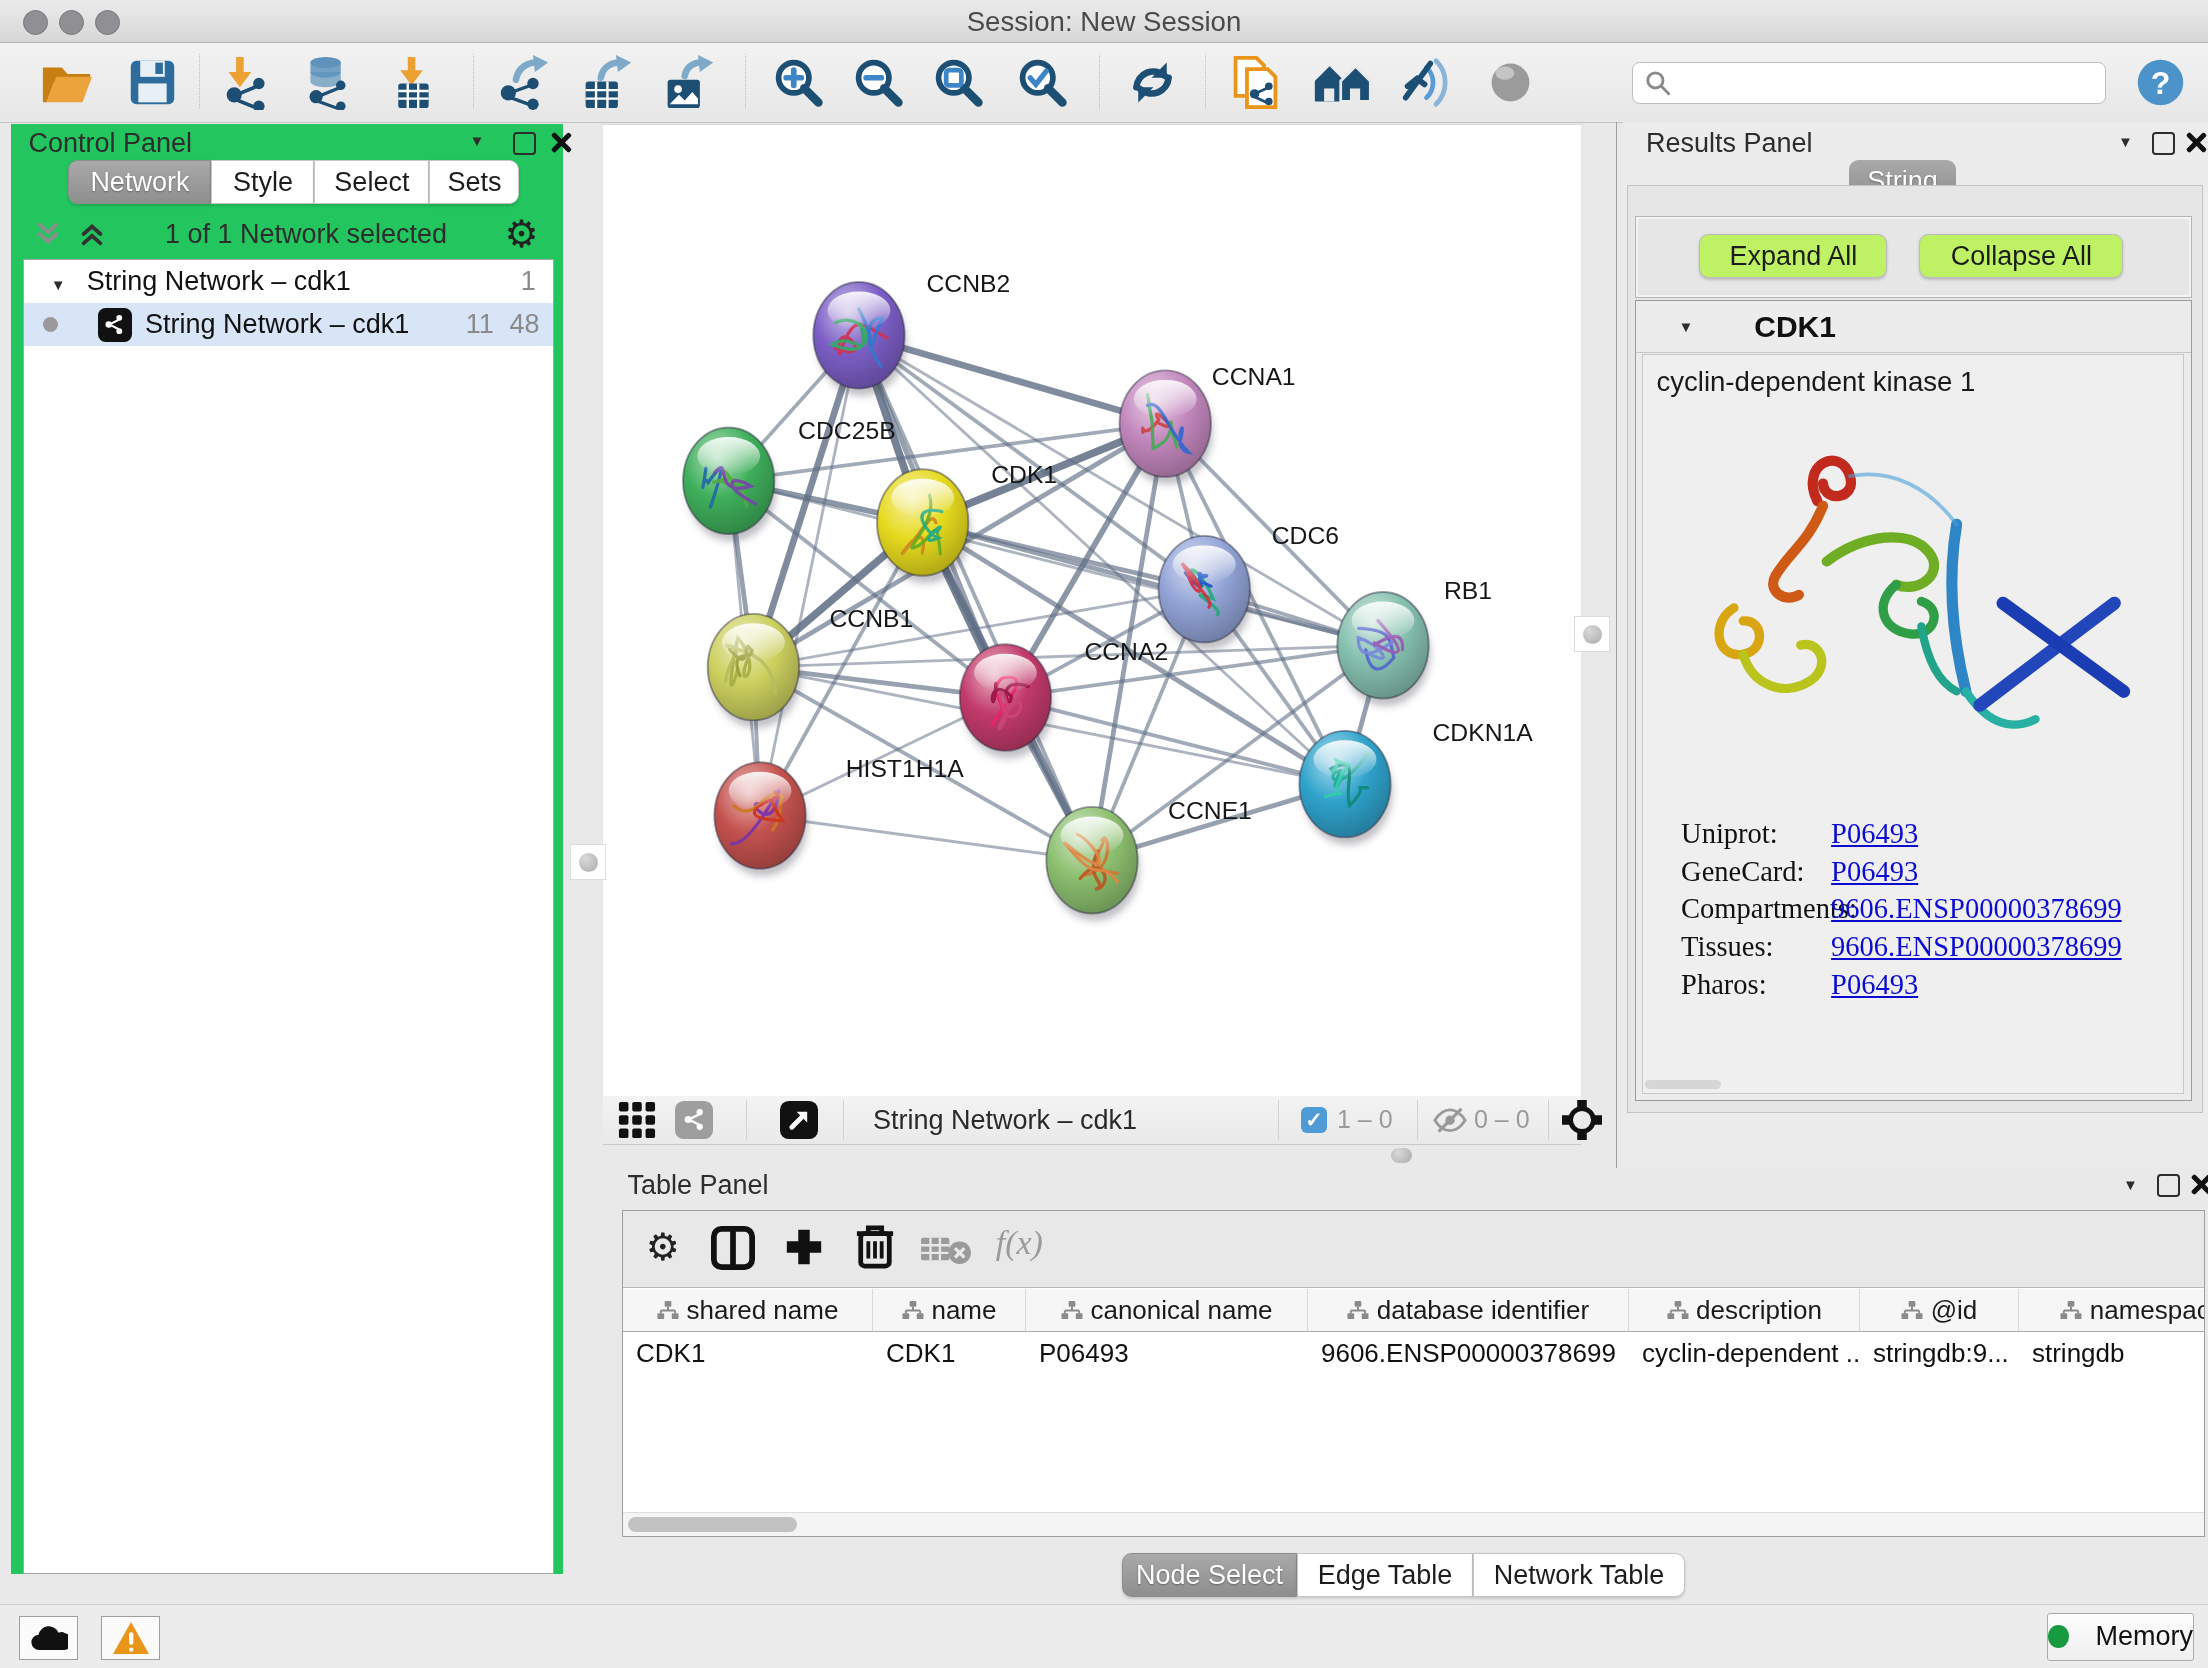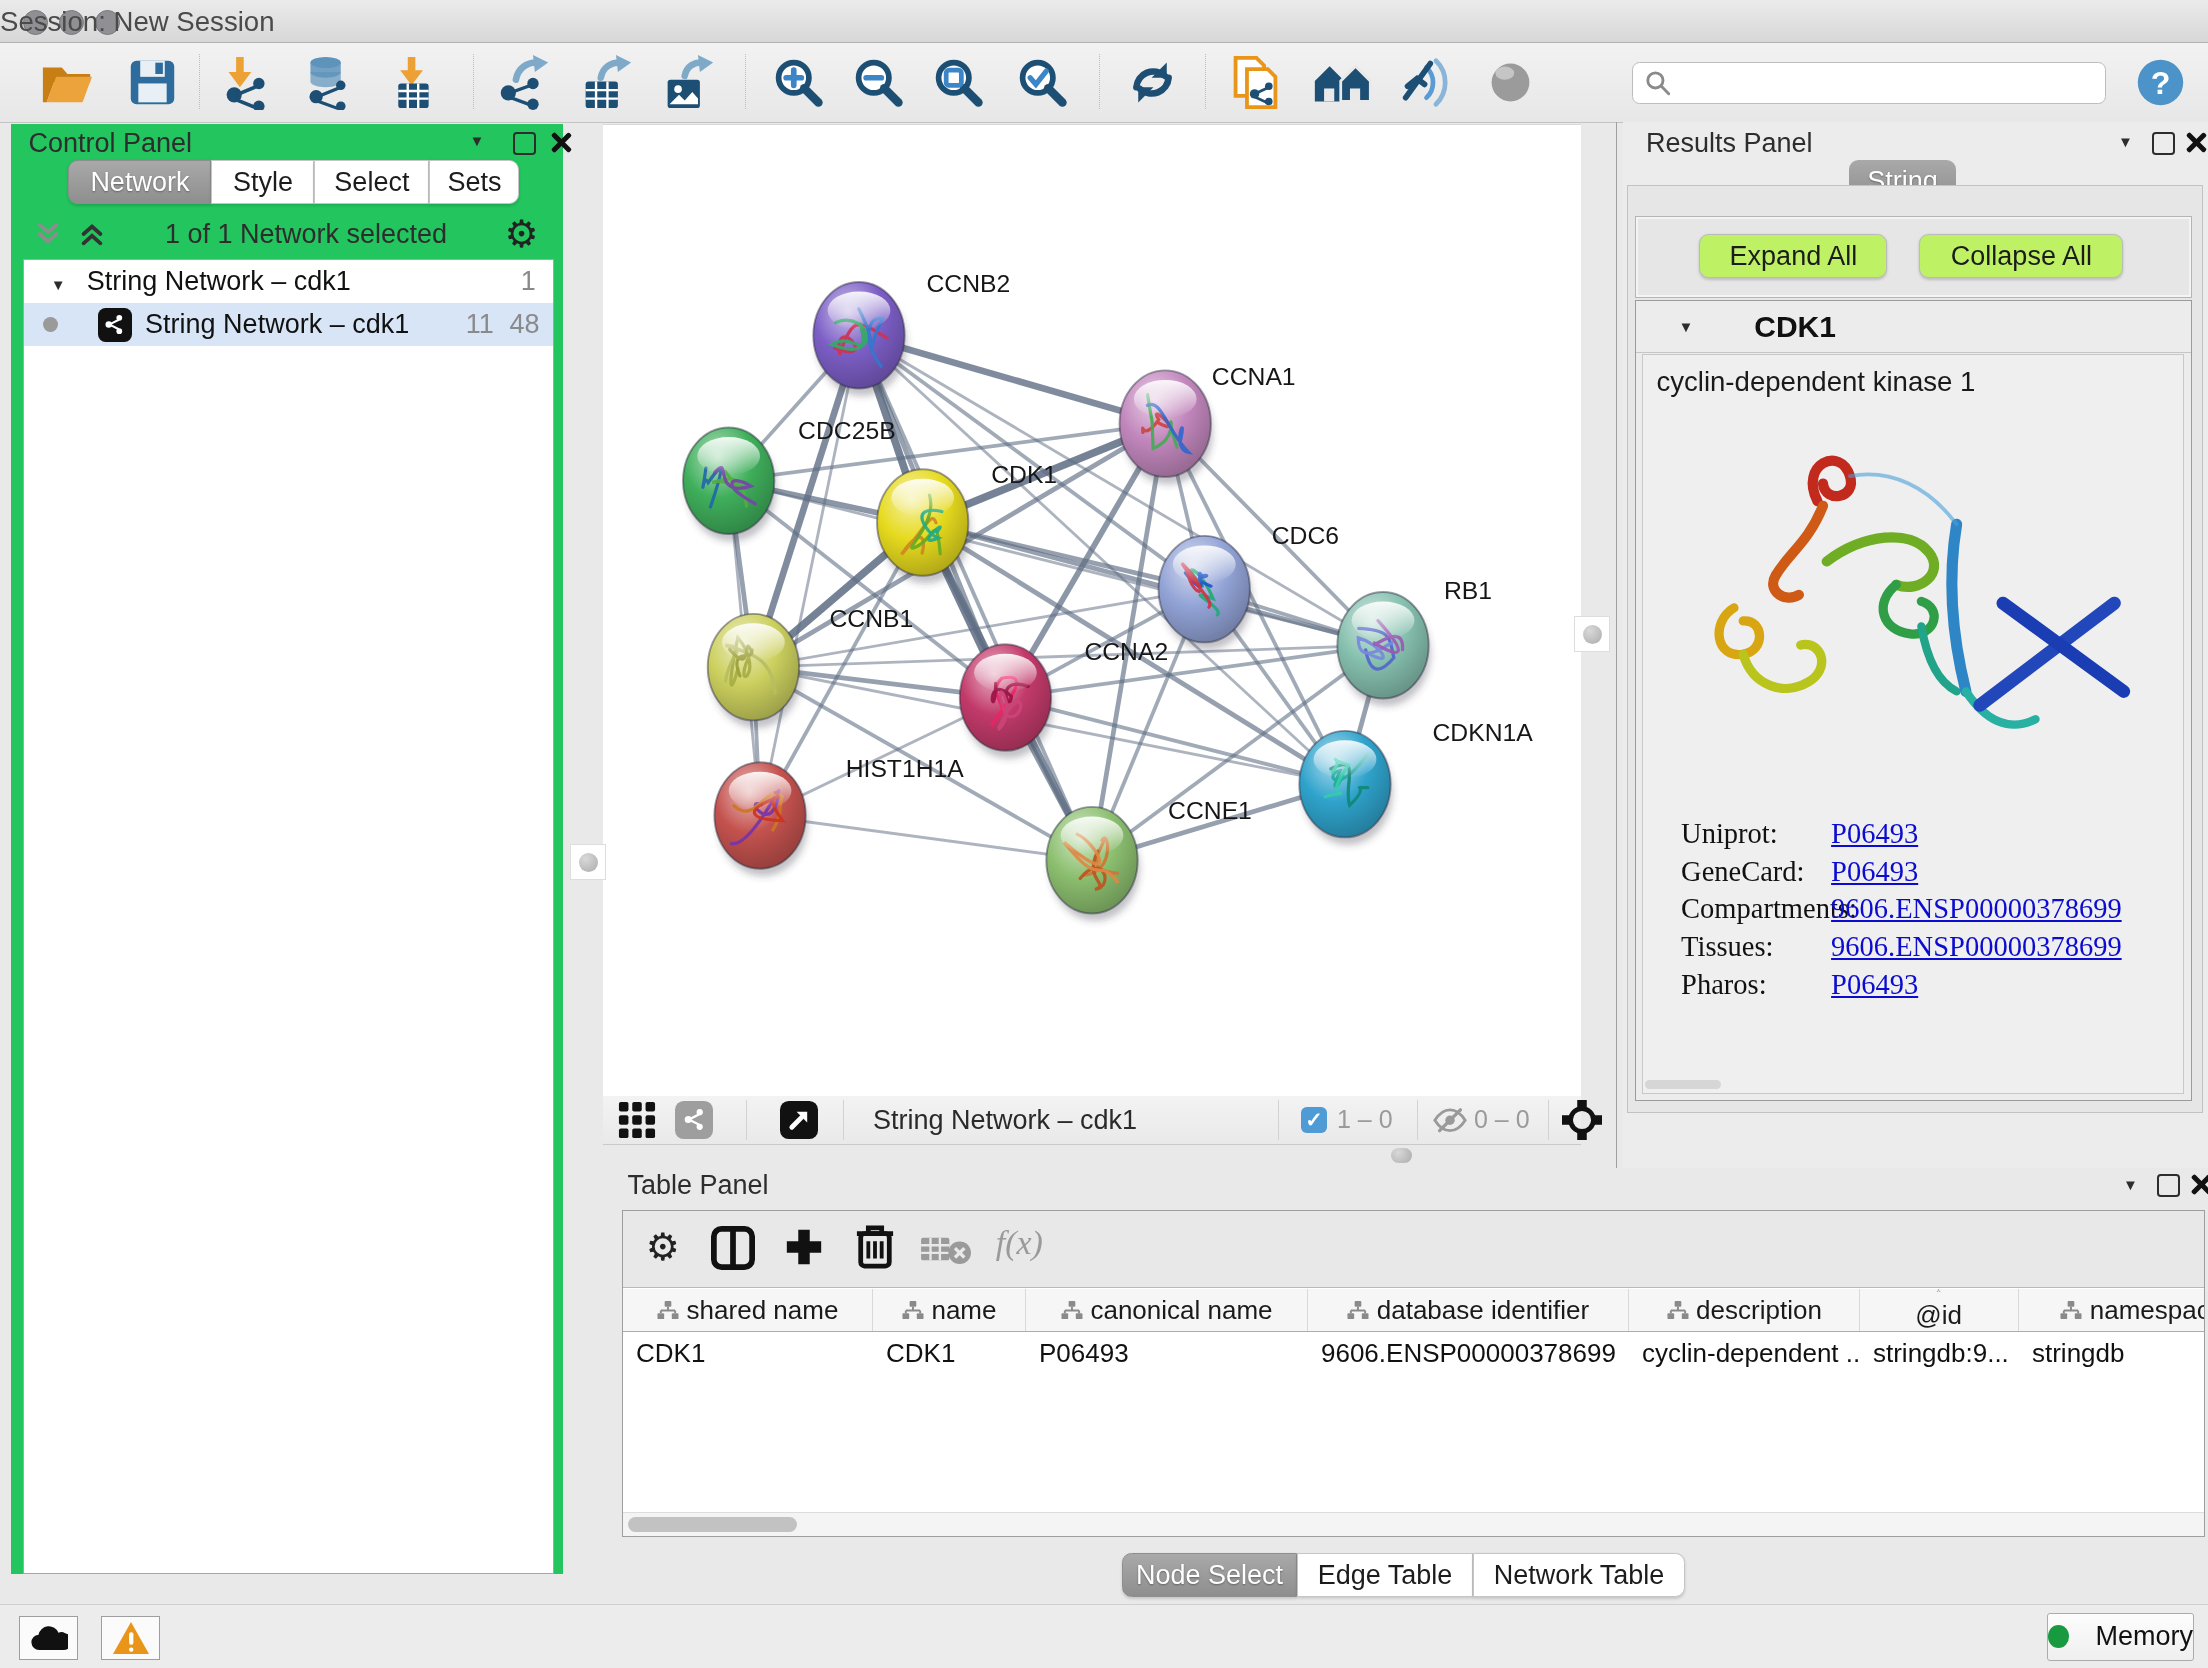--- a/index.html
+++ b/index.html
@@ -6,21 +6,21 @@
   body{width:2208px;height:1668px;overflow:hidden;background:#e9e9e9;
        font-family:"Liberation Sans",sans-serif;-webkit-font-smoothing:antialiased;}
   #app{position:relative;width:2208px;height:1668px;}
   .abs{position:absolute;}
 
   
   #titlebar{left:0;top:0;width:2208px;height:42px;
     background:linear-gradient(#ebebeb,#d7d7d7);border-bottom:1px solid #b3b3b3;}
   .tlight{position:absolute;top:9.5px;width:23px;height:23px;border-radius:50%;
     background:#8f8f94;border:1px solid #77777c;}
-  #win-title{position:absolute;left:0;right:0;top:5.7px;
+  #win-title{position:absolute;left:0;right:0;top:5.7px;text-align:center;
     font-size:27.6px;color:#4a4a4a;}
 
   
   #toolbar{left:0;top:43px;width:2208px;height:79px;
     background:linear-gradient(#f2f2f2,#e7e7e7);border-bottom:1.9px solid #c3c3c3;}
   .tbtn{position:absolute;top:9.5px;width:61px;height:59px;display:flex;
     align-items:center;justify-content:center;}
   .tsep{position:absolute;top:11.4px;height:55px;width:0;
     border-left:1.9px dotted #bdbdbd;}
   #searchbox{position:absolute;left:1632px;top:19px;width:472px;height:40px;
@@ -796,21 +796,21 @@
           </div>
           <div class="th" style="width: 231px;">
             <svg width="23" height="21" viewBox="0 0 24 22">
               <rect x="9" y="1" width="7" height="6" rx="1" fill="#8a8a8a"></rect>
               <path d="M12.5 7v4M5 11h15M5 11v3M20 11v3" stroke="#8a8a8a" stroke-width="2" fill="none"></path>
               <rect x="1.5" y="14" width="7" height="6" rx="1" fill="#8a8a8a"></rect>
               <rect x="16.5" y="14" width="7" height="6" rx="1" fill="#8a8a8a"></rect>
             </svg>
             <span>description</span>
           </div>
-          <div class="th" style="width: 159px; flex-direction: column;">
+          <div class="th" style="width: 159px;">
             <svg width="23" height="21" viewBox="0 0 24 22">
               <rect x="9" y="1" width="7" height="6" rx="1" fill="#8a8a8a"></rect>
               <path d="M12.5 7v4M5 11h15M5 11v3M20 11v3" stroke="#8a8a8a" stroke-width="2" fill="none"></path>
               <rect x="1.5" y="14" width="7" height="6" rx="1" fill="#8a8a8a"></rect>
               <rect x="16.5" y="14" width="7" height="6" rx="1" fill="#8a8a8a"></rect>
             </svg>
             <span>@id</span>
           </div>
           <div class="th" style="width: 247px;">
             <svg width="23" height="21" viewBox="0 0 24 22">

